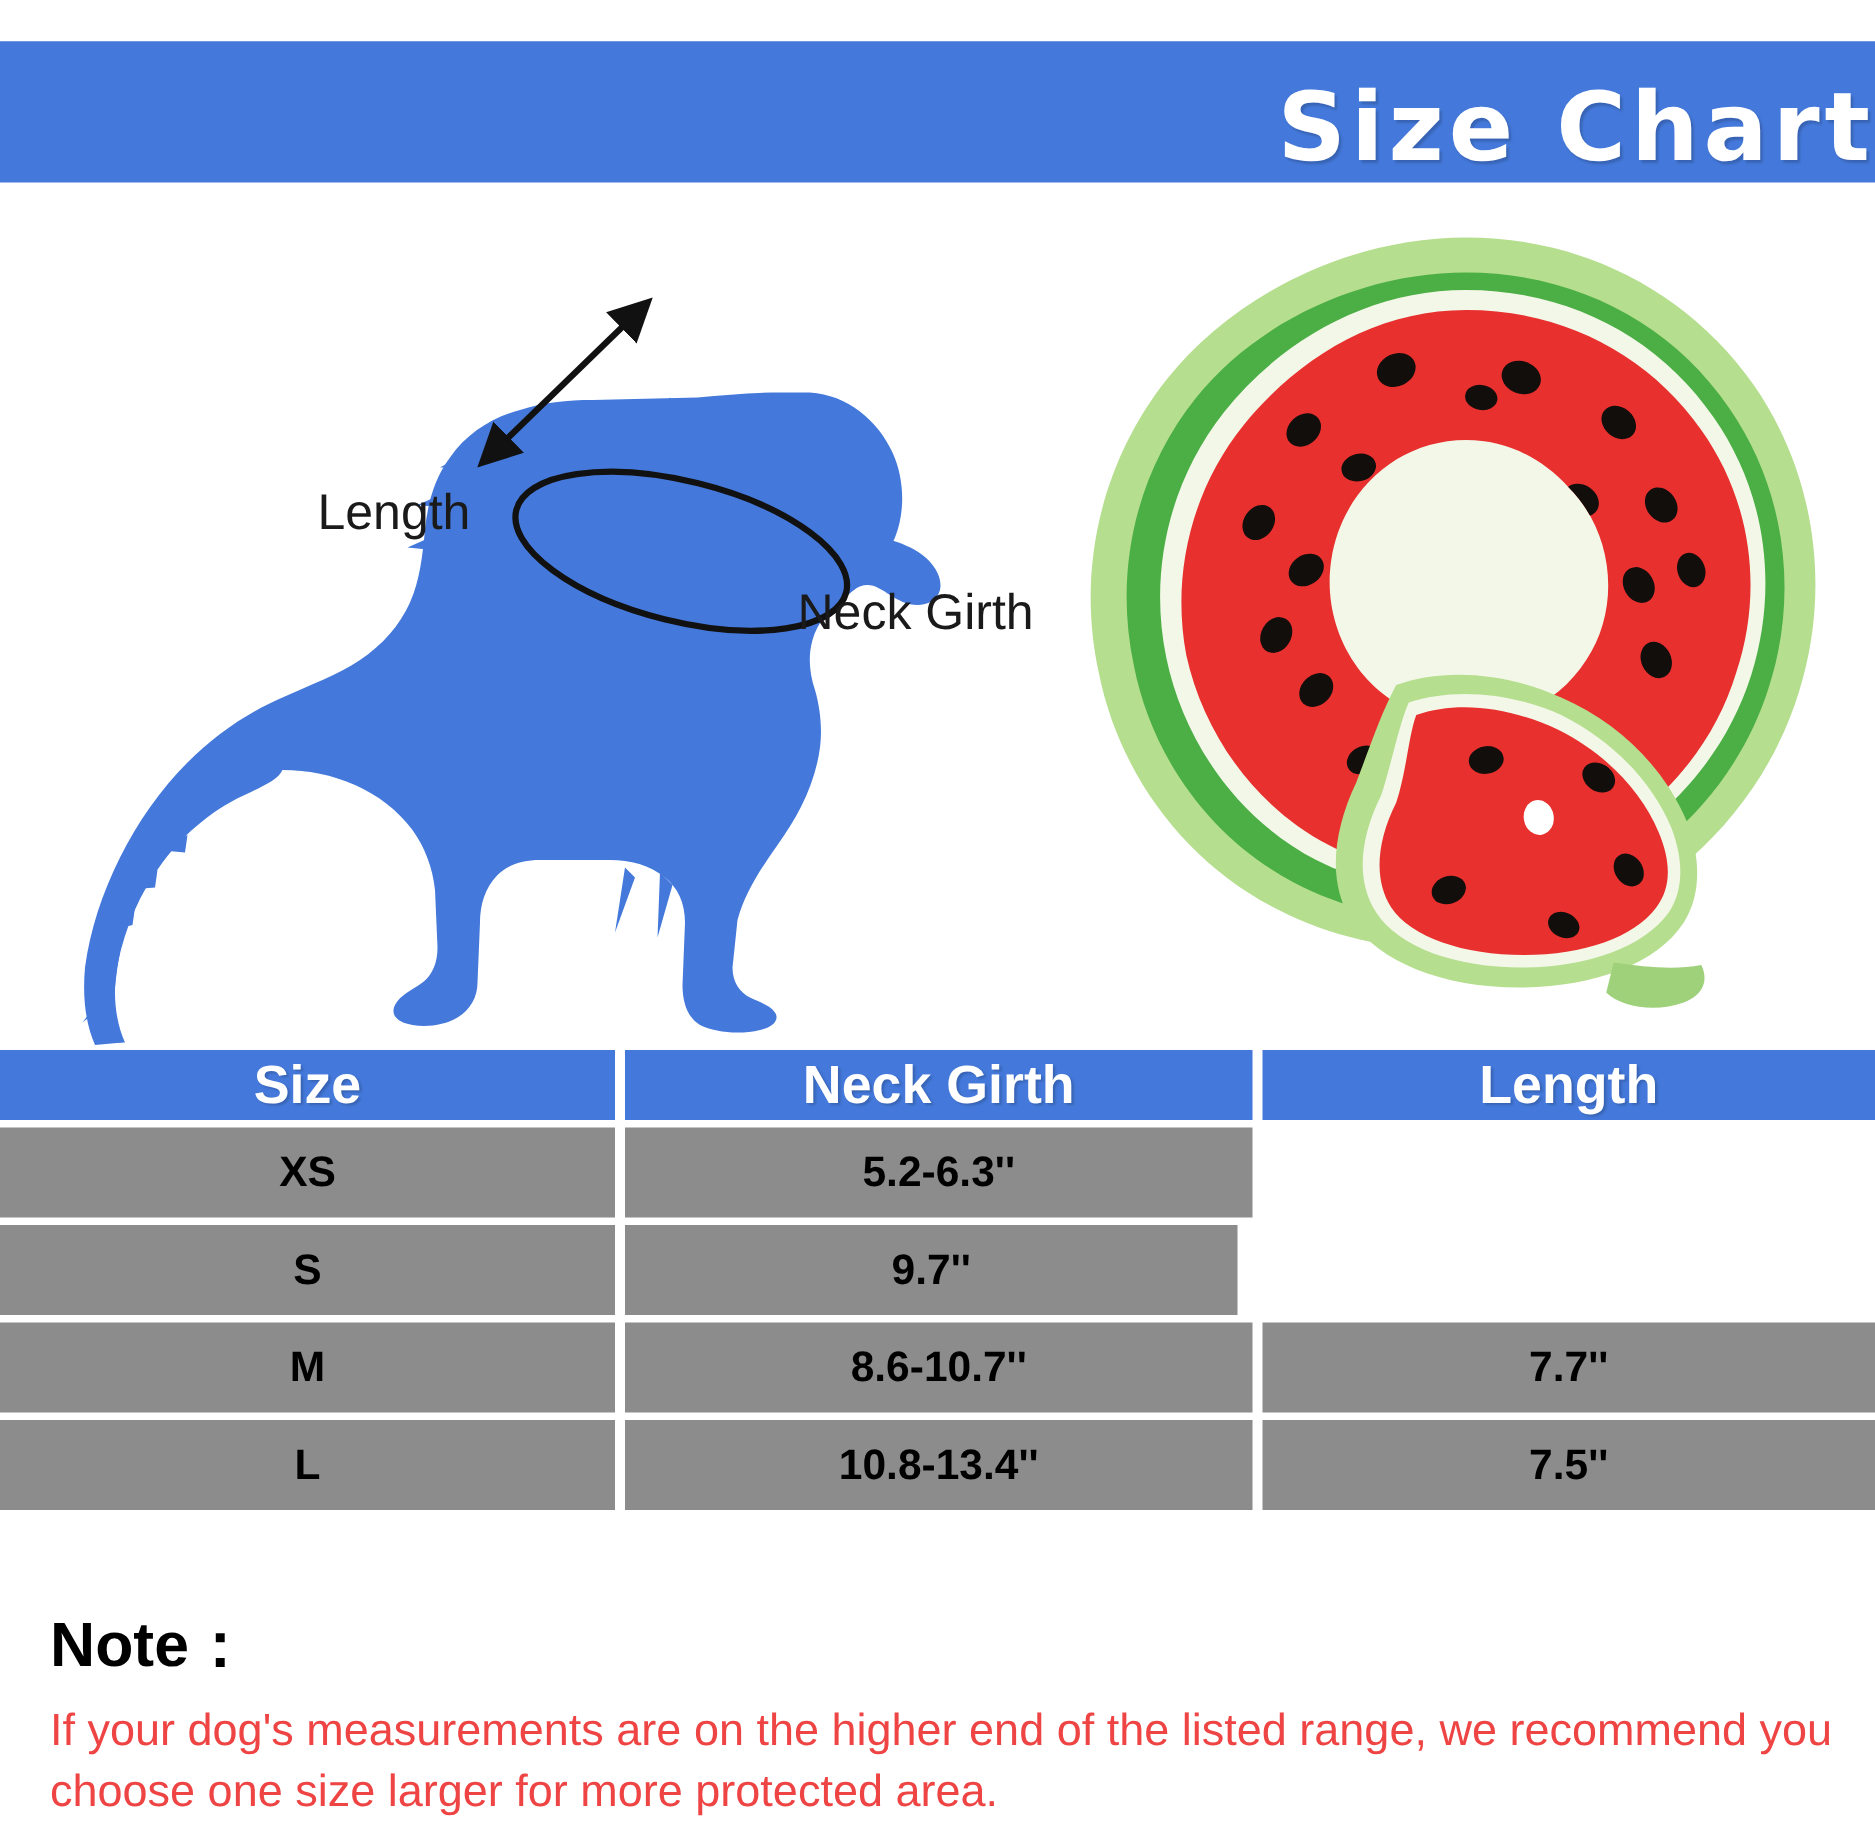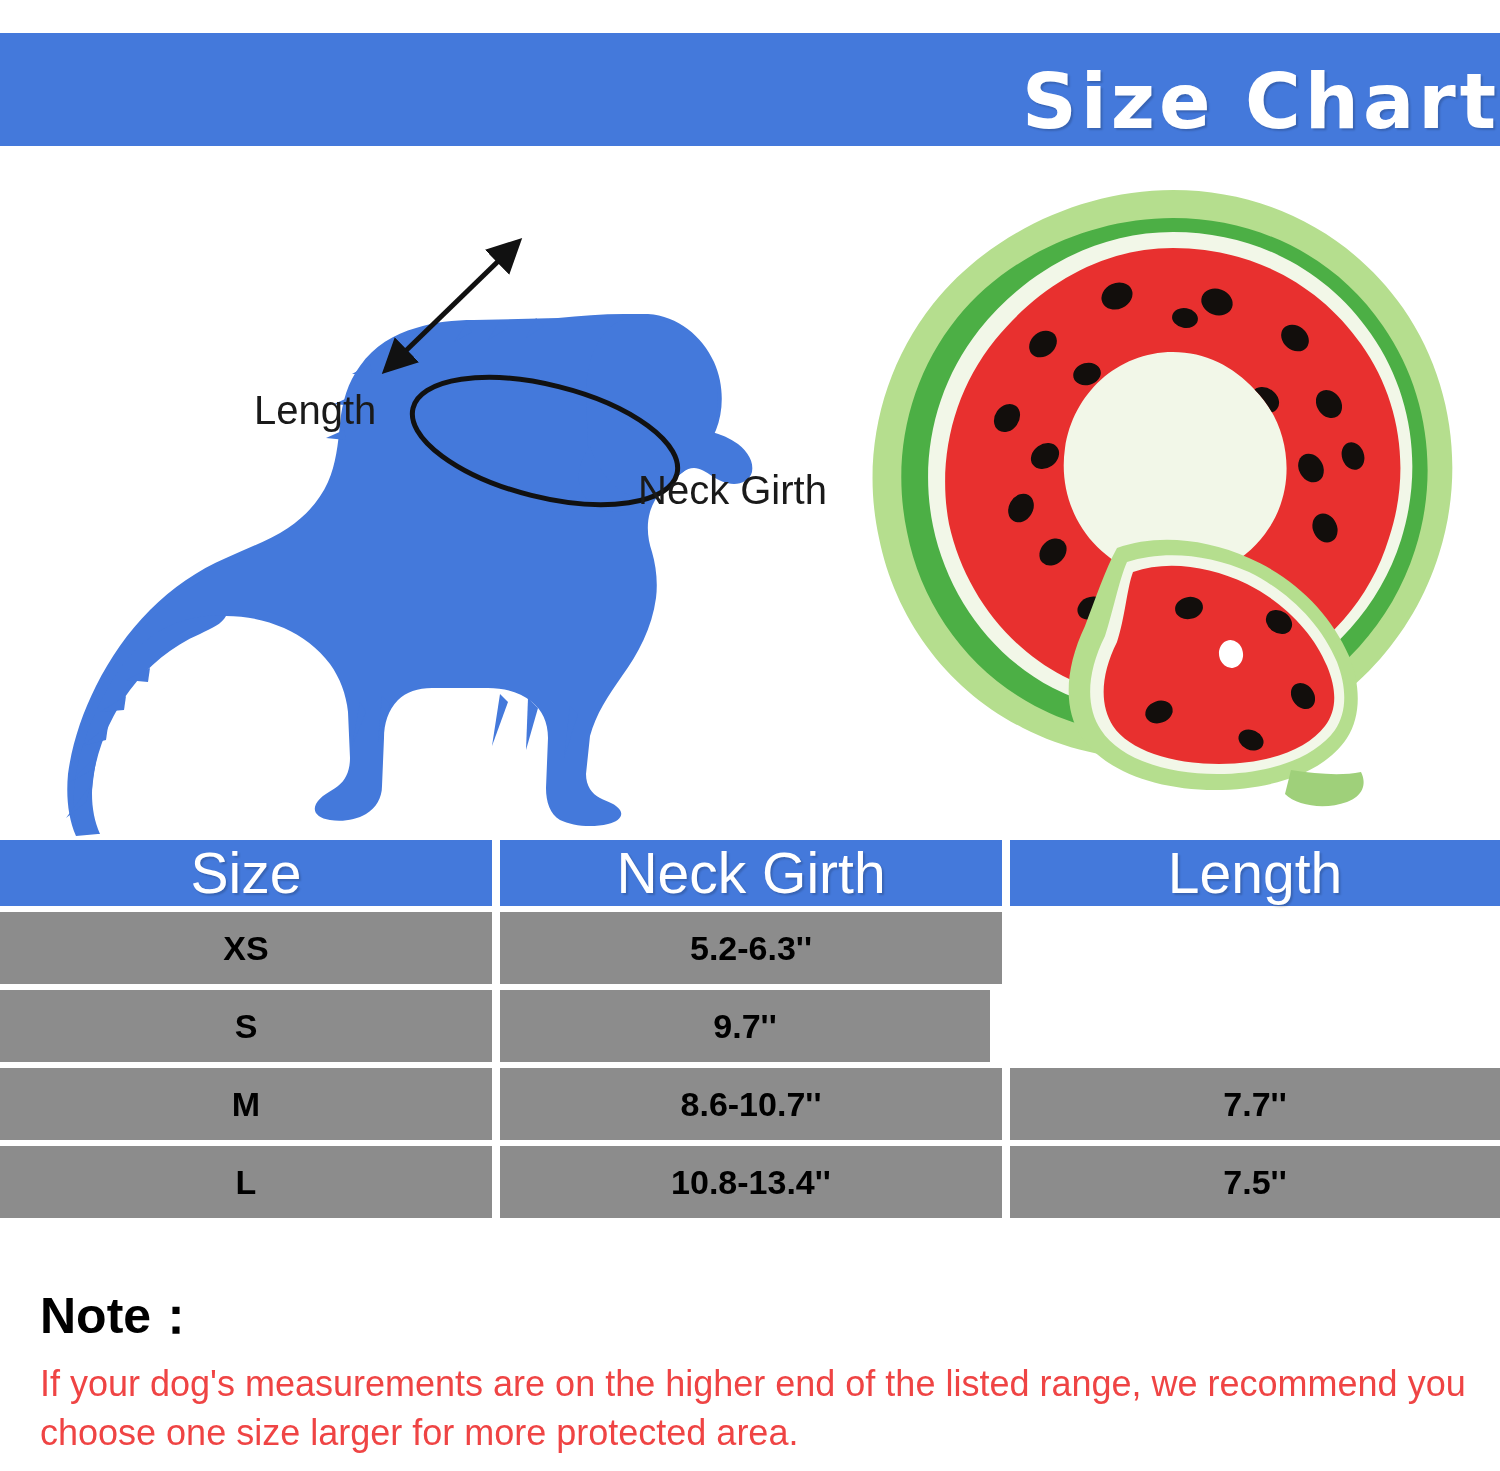--- a/index.html
+++ b/index.html
@@ -92,24 +92,24 @@
     justify-content: center;
     box-sizing: border-box;
   }
   .col-size   { width: 492px; margin-right: 8px; }
   .col-neck   { width: 502px; margin-right: 8px; }
   .col-length { width: 490px; }
 
   .hrow .tcell {
     background: #4479DB;
     color: #ffffff;
-    font-size: 57px;
-    font-weight: normal;
+    font-size: 43px;
+    font-weight: bold;
     text-shadow: 2px 2px 2px rgba(0,0,0,0.18);
-    height: 66px;
+    height: 56px;
   }
   .drow .tcell {
     background: #8C8C8C;
     color: #000000;
     font-size: 34px;
     font-weight: bold;
     height: 72px;
   }
 
   

